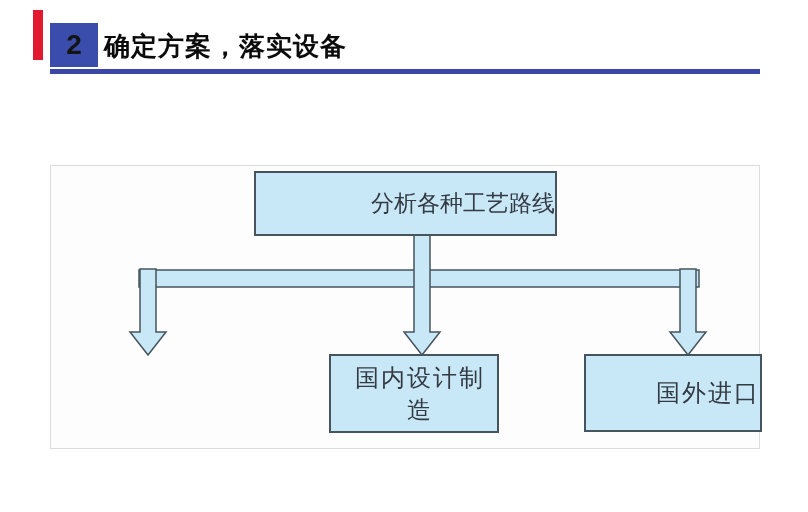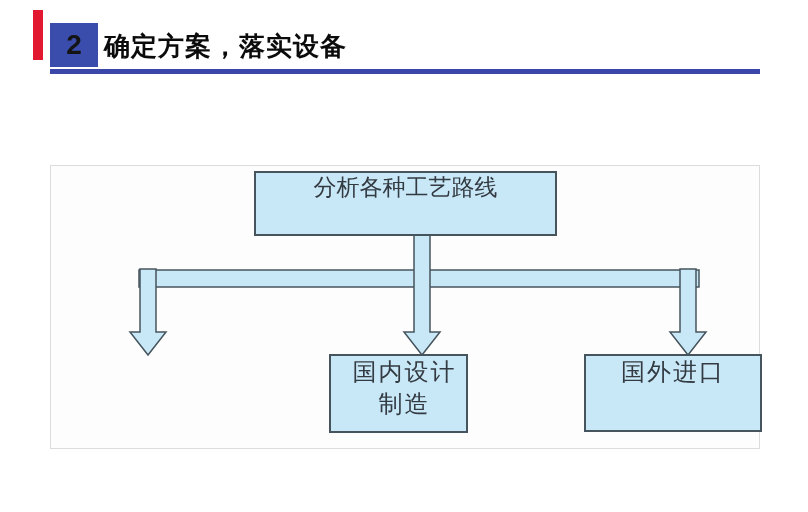--- a/index.html
+++ b/index.html
@@ -49,29 +49,29 @@
   .connectors .shape{
     fill:var(--box-fill);
     stroke:var(--box-border);
     stroke-width:1.5;
     stroke-linejoin:miter;
   }
   .node{
     position:absolute;box-sizing:border-box;z-index:2;
     background:var(--box-fill);
     border:2px solid var(--box-border);
-    display:flex;flex-direction:column;align-items:center;justify-content:space-between;
+    display:flex;flex-direction:row;align-items:center;justify-content:flex-end;
     font-family:"Liberation Serif","DejaVu Serif",serif;
     color:var(--diagram-text);
     text-align:center;
   }
   .node-top{left:203px;top:5px;width:303px;height:65px;font-size:23px;line-height:29px;}
   .node-bottom{top:188px;height:79px;font-size:24px;letter-spacing:2px;}
   .node-b1{left:15px;width:172px;}
-  .node-b2{left:278px;width:139px;padding-left:12px;}
+  .node-b2{left:278px;width:170px;padding-left:12px;}
   .node-b3{left:533px;width:178px;height:78px;}
 </style>
 </head>
 <body>
 
 <div class="red-bar"></div>
 <div class="num-box">
   <span>2</span>
 </div>
 <div class="page-title">确定方案，落实设备</div>

